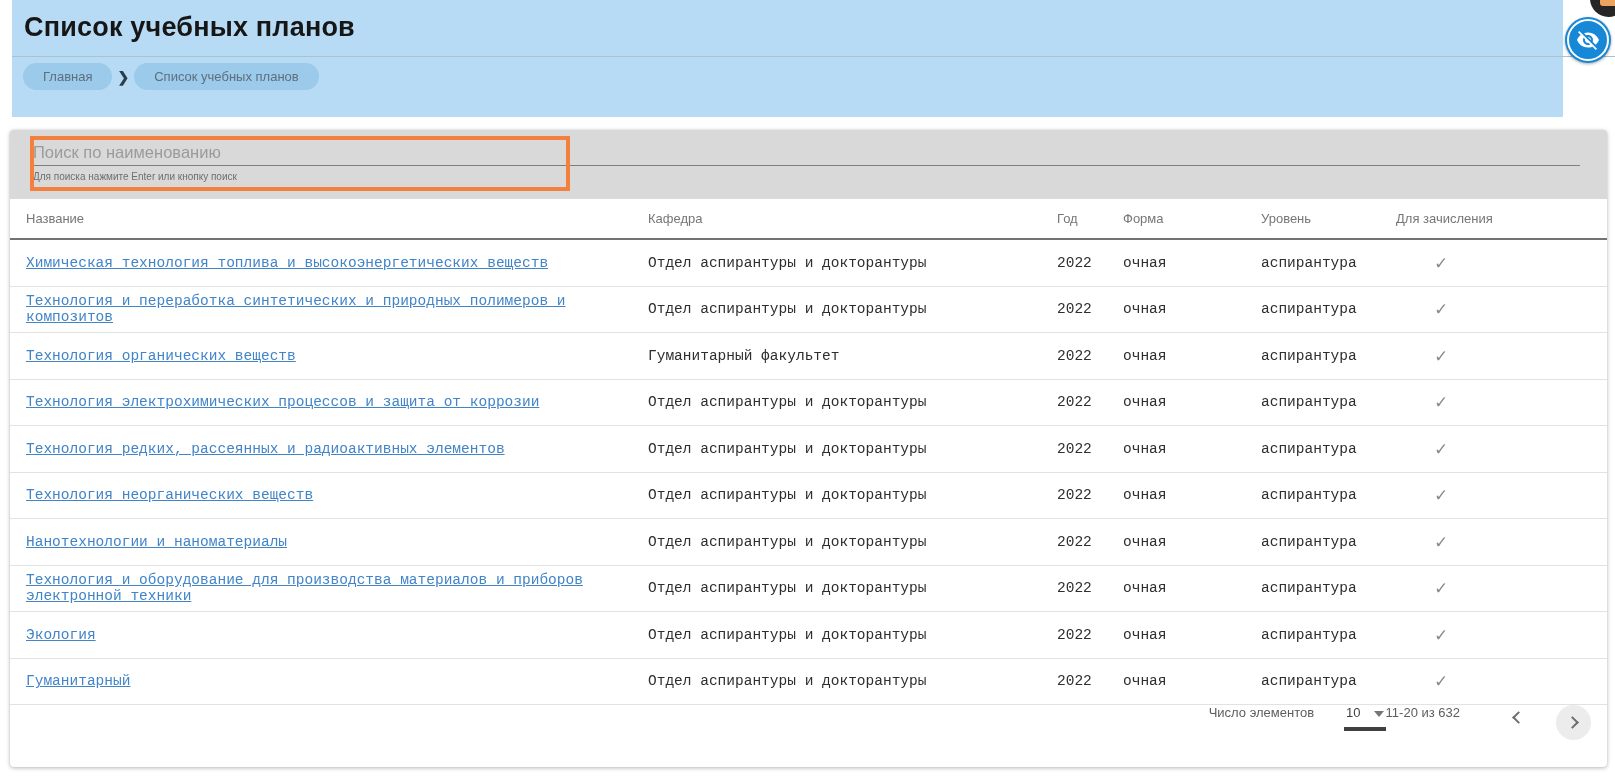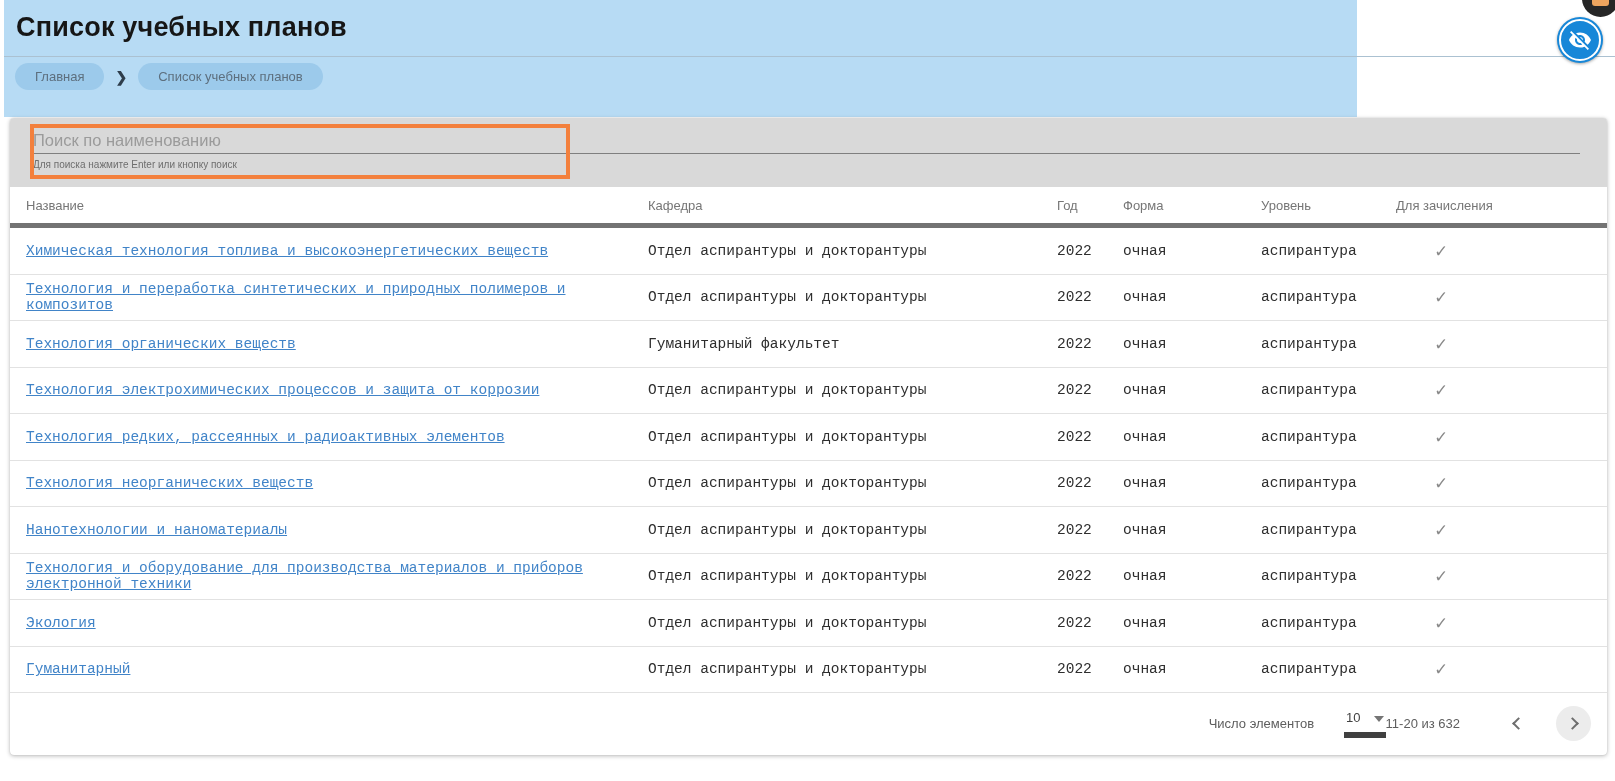--- a/index.html
+++ b/index.html
@@ -5,59 +5,59 @@
   * { box-sizing: border-box; margin: 0; padding: 0; }
   html,body { width:1615px; height:781px; }
   body {
     font-family: "Liberation Sans", sans-serif;
     background:#ffffff;
     position:relative;
     overflow:hidden;
   }
 
   
-  .header { position:absolute; top:0; left:4px; width:1353px; height:117px; background:#b7dbf4; }
+  .header { position:absolute; top:0; left:12px; width:1551px; height:117px; background:#b7dbf4; }
   .page-title { position:absolute; left:12px; top:12px; font-size:27px; font-weight:bold; color:#161616; letter-spacing:.2px; }
   .header-divider { position:absolute; top:56px; left:0; width:1615px; border-top:1px solid #abc1d1; }
-  .breadcrumbs { position:absolute; left:11px; top:63px; display:flex; align-items:center; gap:11px; }
+  .breadcrumbs { position:absolute; left:11px; top:63px; display:flex; align-items:center; gap:5px; }
   .crumb { background:#9ccaeb; color:#5d6f7e; font-size:13px; line-height:1; padding:7px 20px; border-radius:14px; white-space:nowrap; }
   .crumb-sep { color:#2e3d4b; font-size:14px; font-weight:bold; }
 
   .avatar-button { position:absolute; left:1578px; top:-20px; width:37px; height:37px; border-radius:50%; background:#262626; overflow:hidden; }
   .chat-glyph { position:absolute; left:10px; top:13px; width:17px; height:13px; background:#eda45e; border-radius:3px; }
 
   .eye-button { position:absolute; left:1553px; top:17px; width:46px; height:46px; border-radius:50%;
     background:#1787d8; box-shadow:0 1px 3px rgba(0,0,0,.35); cursor:pointer; }
   .eye-button::before { content:""; position:absolute; inset:2px; border:2.5px solid #ffffff; border-radius:50%; }
   .eye-button svg { position:absolute; left:11px; top:11px; }
 
   
-  .card { position:absolute; left:10px; top:118px; width:1597px; height:637px; background:#ffffff;
+  .card { position:absolute; left:10px; top:130px; width:1597px; height:637px; background:#ffffff;
     border-radius:4px; box-shadow:0 1px 4px rgba(0,0,0,.28), 0 0 1px rgba(0,0,0,.18); }
 
   .search-section { position:relative; height:69px; background:#d9d9d9; border-radius:4px 4px 0 0; }
   .search-input { position:absolute; left:23px; top:9px; width:1547px; height:27px; background:transparent;
     border:none; border-bottom:1px solid #7f7f7f; font-family:"Liberation Sans",sans-serif;
     font-size:16.5px; color:#333; outline:none; border-radius:0; }
   .search-input::placeholder { color:#9b9b9b; opacity:1; }
   .search-hint { position:absolute; left:23px; top:41px; font-size:10px; color:#6e6e6e; }
   .highlight-box { position:absolute; left:20px; top:6px; width:540px; height:55px; border:4px solid #f3803d; pointer-events:none; }
 
   
   .grid-row { display:grid; grid-template-columns:622px 409px 66px 138px 135px 1fr; padding-left:16px; align-items:center; }
-  .thead { height:41px; border-bottom:5px solid #737373; color:#767676; font-size:13px; }
+  .thead { height:41px; border-bottom:2px solid #737373; color:#767676; font-size:13px; }
   .trow { height:46.5px; border-bottom:1px solid #e2e2e2; font-size:14.5px; color:#2e2e2e;font-family:Liberation Mono, monospace; }
   .plan-link { color:#4184c8; text-decoration:underline; cursor:pointer; }
   .cell-name { padding-right:20px; }
   .check-cell { width:90px; text-align:center; color:#8a8a8a; font-size:19px; }
 
   
-  .tfoot { height:61px; display:flex; align-items:center; justify-content:flex-end; padding-right:16px; color:#5e5e5e; font-size:13px; }
+  .tfoot { height:61px; display:flex; align-items:flex-start; justify-content:flex-end; padding-right:16px; color:#5e5e5e; font-size:13px; }
   .items-label { margin-right:30px; }
-  .page-size { display:flex; align-items:flex-end; gap:13px; border-bottom:6px solid #404040; padding:0 2px 7px 2px; color:#424242; cursor:pointer; }
+  .page-size { display:flex; align-items:flex-end; gap:13px; border-bottom:4px solid #404040; padding:0 2px 7px 2px; color:#424242; cursor:pointer; }
   .caret-down { width:0; height:0; border-left:5px solid transparent; border-right:5px solid transparent; border-top:6px solid #757575; margin-bottom:3px; }
   .range-label { }
   .chev { display:inline-block; width:9px; height:9px; border-right:2px solid #6e6e6e; border-bottom:2px solid #6e6e6e; }
   .chev-left { transform:rotate(135deg); }
   .chev-right { transform:rotate(-45deg); margin-left:-3px; }
   .prev-btn { margin-left:46px; width:24px; height:24px; display:flex; align-items:center; justify-content:center; cursor:pointer; }
   .next-btn { margin-left:26px; width:35px; height:35px; border-radius:50%; background:#ececec; display:flex; align-items:center; justify-content:center; cursor:pointer; }
 </style>
 </head>
 <body>

